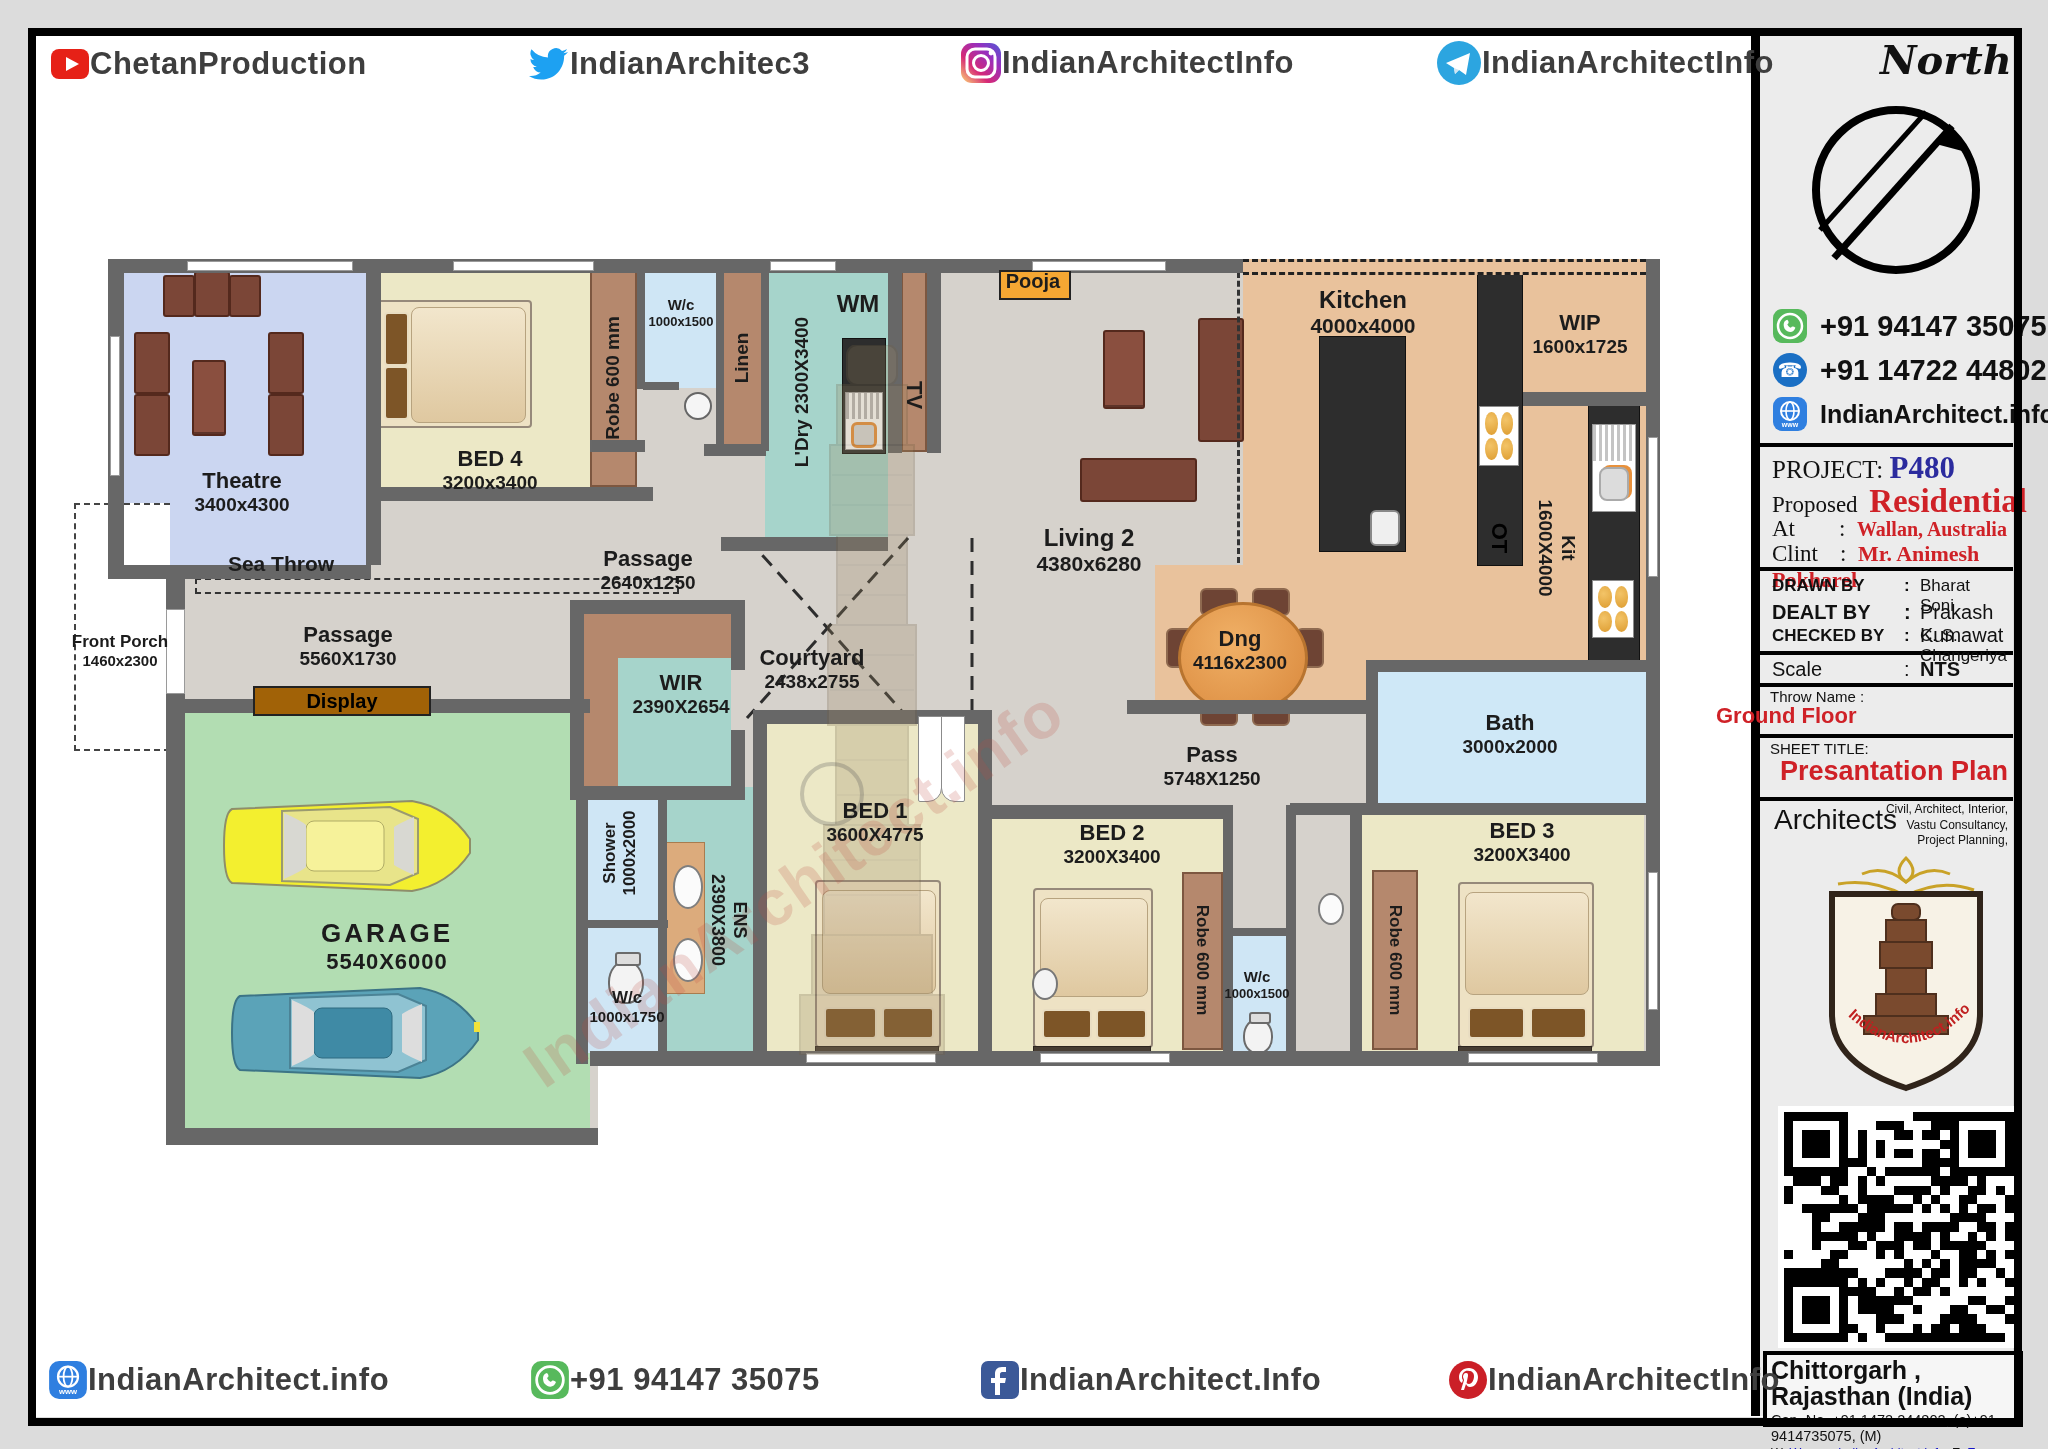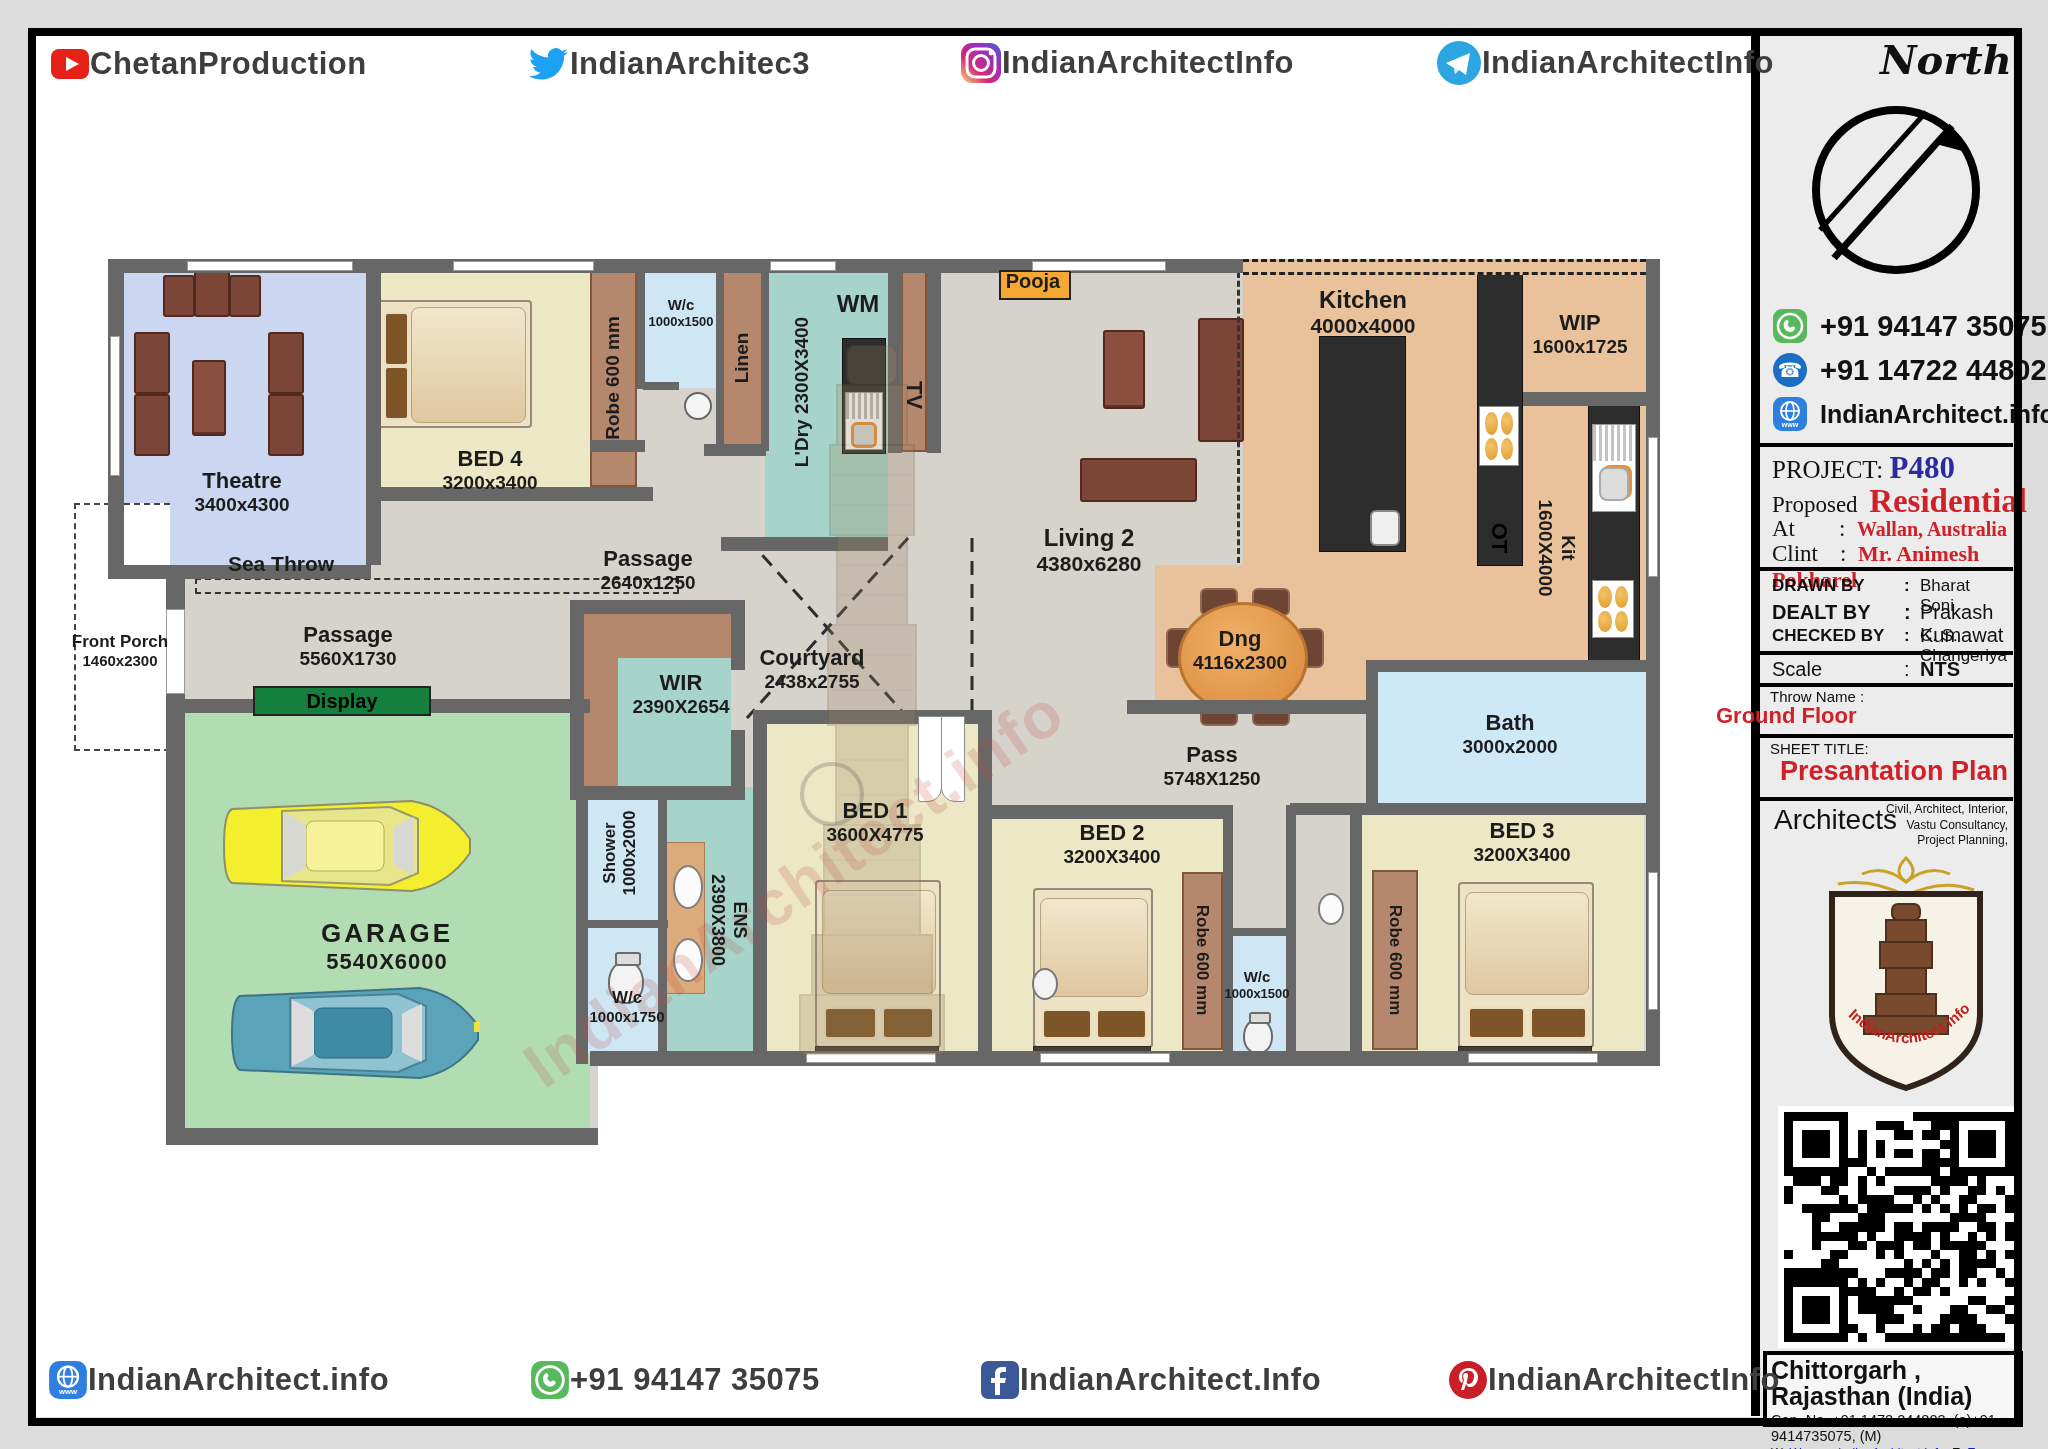--- a/index.html
+++ b/index.html
@@ -338,21 +338,21 @@
 <div class="lbl" style="left:858px;top:290px;font-size:24px">WM</div>
 <div class="vlbl cw" style="left:914px;top:395px;font-size:22px">TV</div>
 <div class="lbl" style="left:1033px;top:270px;font-size:20px;z-index:41">Pooja</div>
 <div class="lbl" style="left:1089px;top:524px;font-size:24px"><span>Living 2</span><span class="dims" style="font-size:21px">4380x6280</span></div>
 <div class="lbl" style="left:1363px;top:286px;font-size:24px"><span>Kitchen</span><span class="dims" style="font-size:21px">4000x4000</span></div>
 <div class="lbl" style="left:1580px;top:310px"><span>WIP</span><span class="dims">1600x1725</span></div>
 <div class="vlbl cw" style="left:1499px;top:538px;color:#000;font-size:22px">OT</div>
 <div class="vlbl cw" style="left:1556px;top:548px"><span>Kit</span><br><span>1600X4000</span></div>
 <div class="lbl" style="left:648px;top:546px"><span>Passage</span><span class="dims">2640x1250</span></div>
 <div class="lbl" style="left:348px;top:622px"><span>Passage</span><span class="dims">5560X1730</span></div>
-<div class="abs" style="left:253px;top:686px;width:174px;height:26px;background:#15803d;border:2px solid #222;z-index:22;display:flex;align-items:center;justify-content:center">
+<div class="abs" style="left:253px;top:686px;width:174px;height:26px;background:#a16207;border:2px solid #222;z-index:22;display:flex;align-items:center;justify-content:center">
     <span style="font-weight:600;font-size:20px">Display</span>
   </div>
 <div class="lbl" style="left:812px;top:645px"><span>Courtyard</span><span class="dims">2438x2755</span></div>
 <div class="lbl" style="left:681px;top:670px"><span>WIR</span><span class="dims">2390X2654</span></div>
 <div class="lbl" style="left:387px;top:918px;font-size:26px;letter-spacing:3px"><span>GARAGE</span><span class="dims" style="font-size:22px;letter-spacing:1px">5540X6000</span></div>
 <div class="vlbl" style="left:620px;top:853px;font-size:17px"><span>Shower</span><br><span>1000x2000</span></div>
 <div class="lbl sm" style="left:627px;top:988px"><span>W/c</span><span class="dims">1000x1750</span></div>
 <div class="vlbl cw" style="left:728px;top:920px;font-size:18px"><span>ENS</span><br><span>2390X3800</span></div>
 <div class="lbl" style="left:875px;top:798px"><span>BED 1</span><span class="dims">3600X4775</span></div>
 <div class="lbl" style="left:1112px;top:820px"><span>BED 2</span><span class="dims">3200X3400</span></div>

